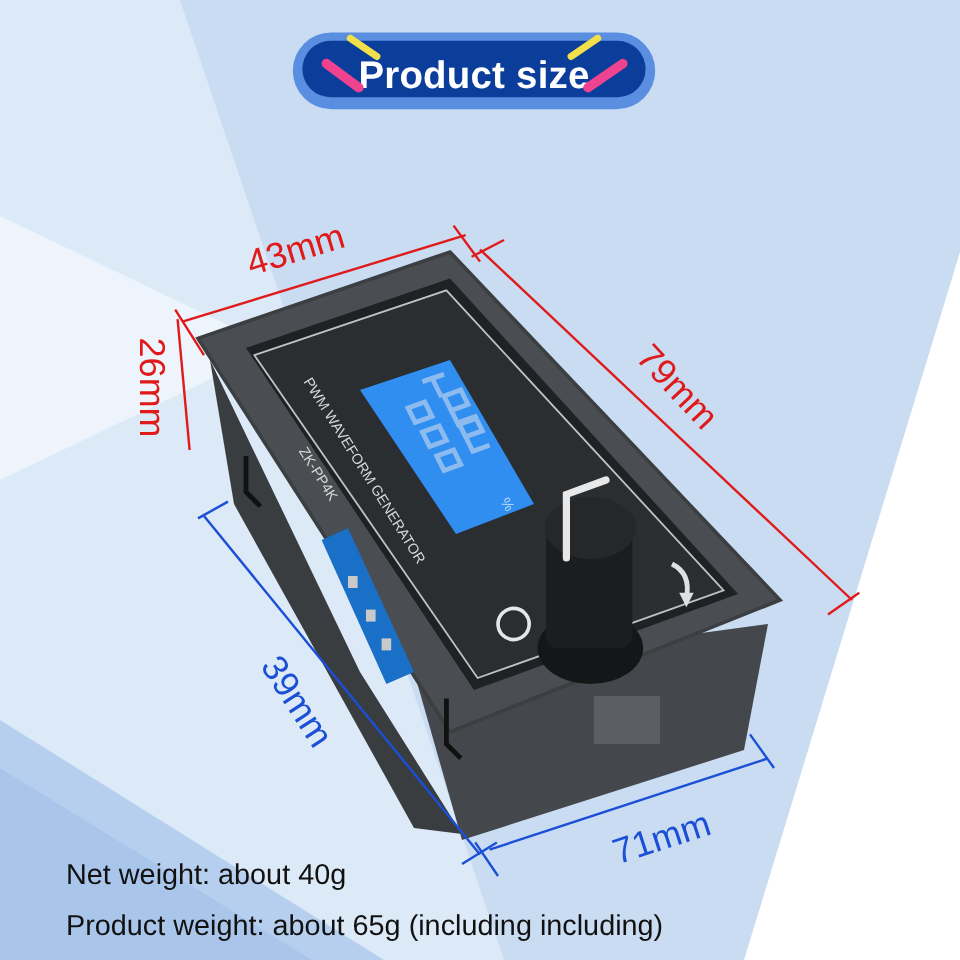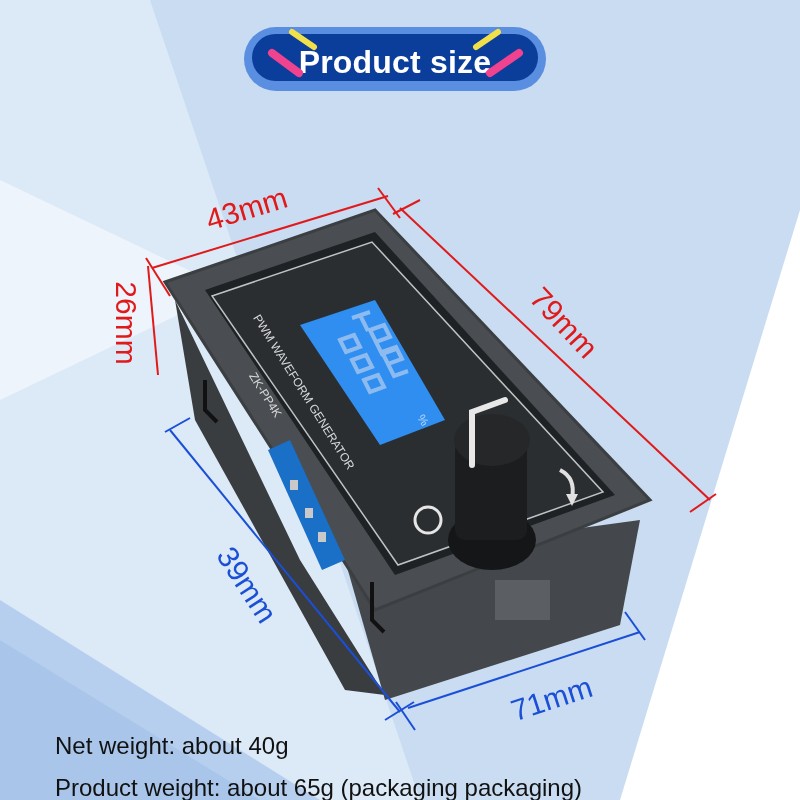--- a/index.html
+++ b/index.html
@@ -5,21 +5,21 @@
   html, body { margin:0; padding:0; }
   body { width:800px; height:800px; overflow:hidden; position:relative; background:#ffffff; font-family:"Liberation Sans", sans-serif; }
   .bg { position:absolute; inset:0; width:800px; height:800px; }
   .badge { position:absolute; left:244px; top:27px; width:302px; height:64px; border-radius:32px; background:#5a8ee0; }
   .badge-inner { position:absolute; left:8px; top:7px; right:8px; bottom:10px; border-radius:26px; background:#0b3d9a; }
   .badge-text { position:absolute; left:0; right:0; top:10px; text-align:center; color:#ffffff; font-size:32px; font-weight:bold; letter-spacing:0.2px; }
   .product { position:absolute; left:0; top:0; width:800px; height:800px; }
   .dim { position:absolute; font-size:30px; white-space:nowrap; transform-origin:center center; }
   .dim.red { color:#e01a1a; }
   .dim.blue { color:#1a4fd6; }
-  .note { position:absolute; left:55px; font-size:24px; color:#111; white-space:nowrap;margin-top:16px; }
+  .note { position:absolute; left:55px; font-size:24px; color:#111; white-space:nowrap; }
   .label-pcb { position:absolute; color:#d8d8d8; font-size:12px; white-space:nowrap; transform-origin:left top; }
 </style>
 </head>
 <body>
 
 <svg class="bg" viewBox="0 0 800 800">
   <rect x="0" y="0" width="800" height="800" fill="#ffffff"></rect>
   <polygon points="0,0 800,0 800,200 560,800 0,800" fill="#dce9f7"></polygon>
   <polygon points="150,0 800,0 800,210 620,800 420,800" fill="#c9dcf2"></polygon>
   <polygon points="0,180 230,290 0,400" fill="#eef4fb"></polygon>
@@ -105,13 +105,13 @@
 <div class="label-pcb" style="left:258px;top:370px;transform:rotate(58deg);">ZK-PP4K</div>
 <div class="label-pcb" style="left:426px;top:412px;color:#bcd8f8;transform:rotate(58deg);">%</div>
 
 <div class="dim red" style="left:205px;top:192px;transform:rotate(-17deg);">43mm</div>
 <div class="dim red" style="left:84px;top:306px;transform:rotate(90deg);">26mm</div>
 <div class="dim red" style="left:522px;top:306px;transform:rotate(47deg);">79mm</div>
 <div class="dim blue" style="left:205px;top:568px;transform:rotate(57deg);">39mm</div>
 <div class="dim blue" style="left:510px;top:682px;transform:rotate(-18deg);">71mm</div>
 
 <div class="note" style="top:716px;">Net weight: about 40g</div>
-<div class="note" style="top:758px;">Product weight: about 65g (packaging packaging)</div>
+<div class="note" style="top:758px;">Product weight: about 65g (including including)</div>
 
 </body></html>

